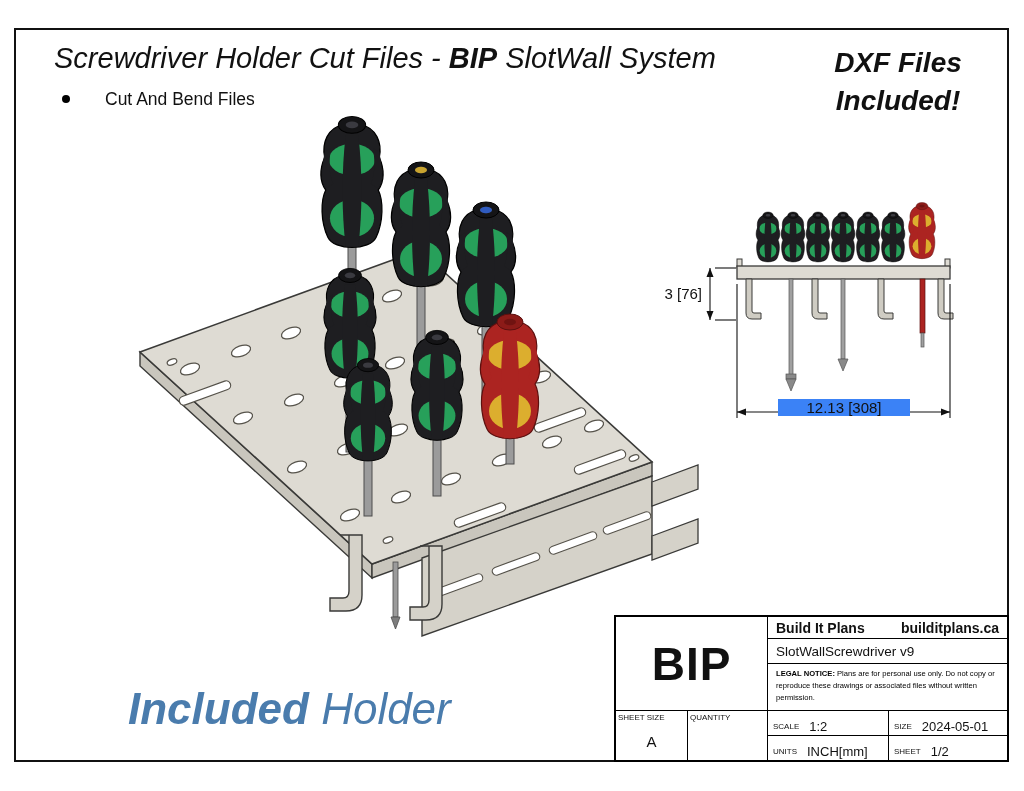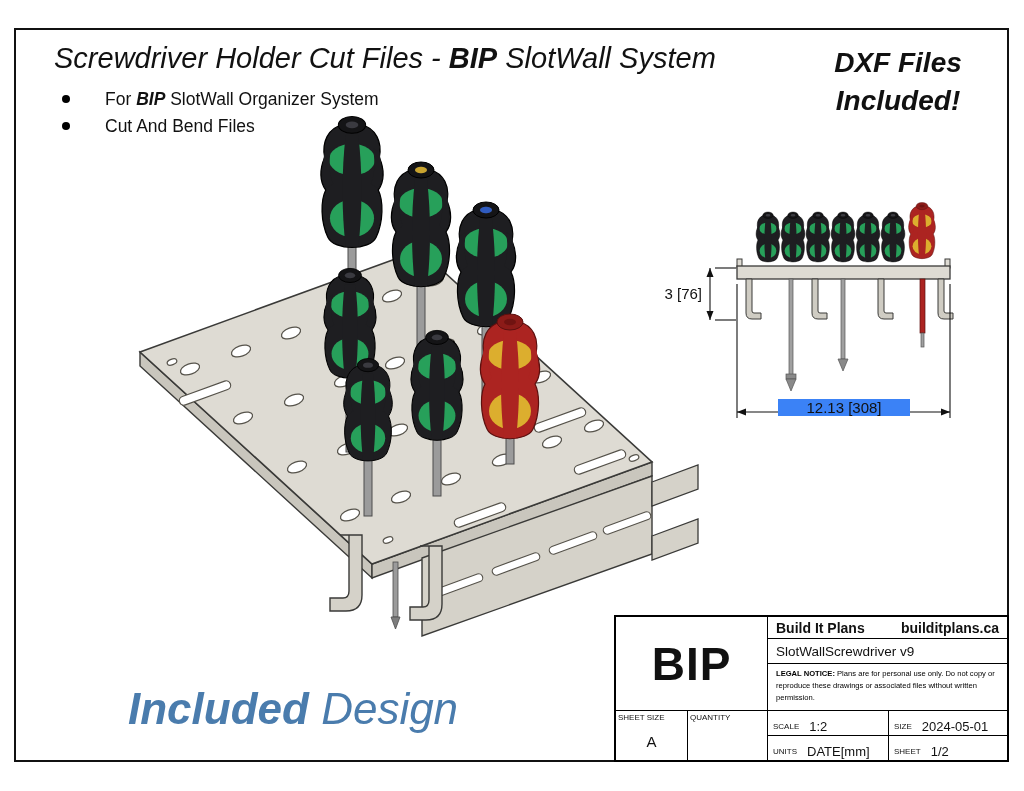--- a/index.html
+++ b/index.html
@@ -250,32 +250,28 @@
   <h1 class="page-title"><span>Screwdriver Holder Cut Files - </span><span class="b">BIP</span><span> SlotWall System</span></h1>
 
   <div class="dxf-callout">
     <div>DXF Files</div>
     <div>Included!</div>
   </div>
 
   <div class="bullets">
     <div class="bullet-row">
       <span class="bullet-dot"></span>
-      <span class="bullet-text"><span>For </span><span class="bi">BIP</span><span> SlotWall Organizer System</span></span>
-    </div>
-    <div class="bullet-row">
-      <span class="bullet-dot"></span>
       <span class="bullet-text">Cut And Bend Files</span>
     </div>
   </div>
 
   <div class="dim-label dim-h">3 [76]</div>
   <div class="dim-label dim-w">12.13 [308]</div>
 
-  <div class="brand"><span class="b">Included</span><span> Design</span></div>
+  <div class="brand"><span class="b">Included</span><span> Holder</span></div>
 
   <div class="titleblock">
     <div class="tb-logo">BIP</div>
 
     <div class="tb-company-row">
       <span>Build It Plans</span>
       <span>builditplans.ca</span>
     </div>
 
     <div class="tb-name-row">
@@ -301,21 +297,21 @@
       </div>
       <div class="tb-cell cell-date">
         <div class="inline-cell">
           <span class="cell-label2">SIZE</span>
           <span class="cell-value2">2024-05-01</span>
         </div>
       </div>
       <div class="tb-cell cell-units">
         <div class="inline-cell">
           <span class="cell-label2">UNITS</span>
-          <span class="cell-value2">DATE[mm]</span>
+          <span class="cell-value2">INCH[mm]</span>
         </div>
       </div>
       <div class="tb-cell cell-sheet">
         <div class="inline-cell">
           <span class="cell-label2">SHEET</span>
           <span class="cell-value2">1/2</span>
         </div>
       </div>
     </div>
   </div>

